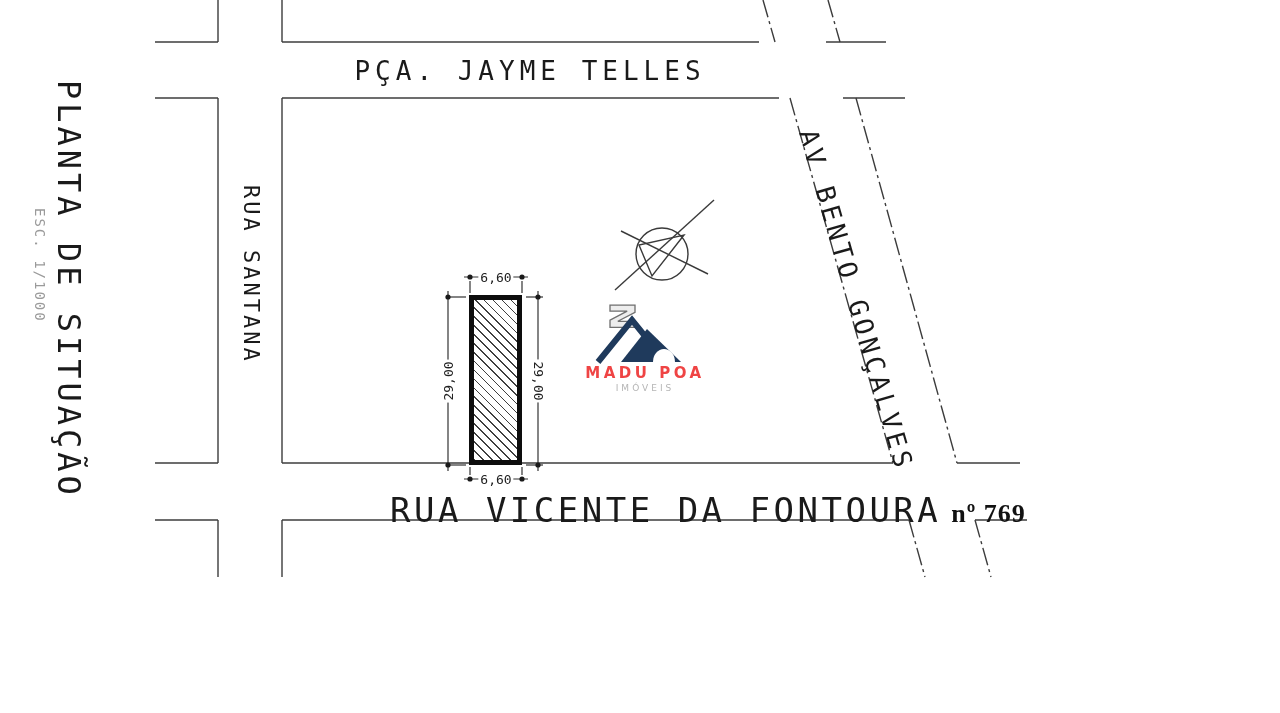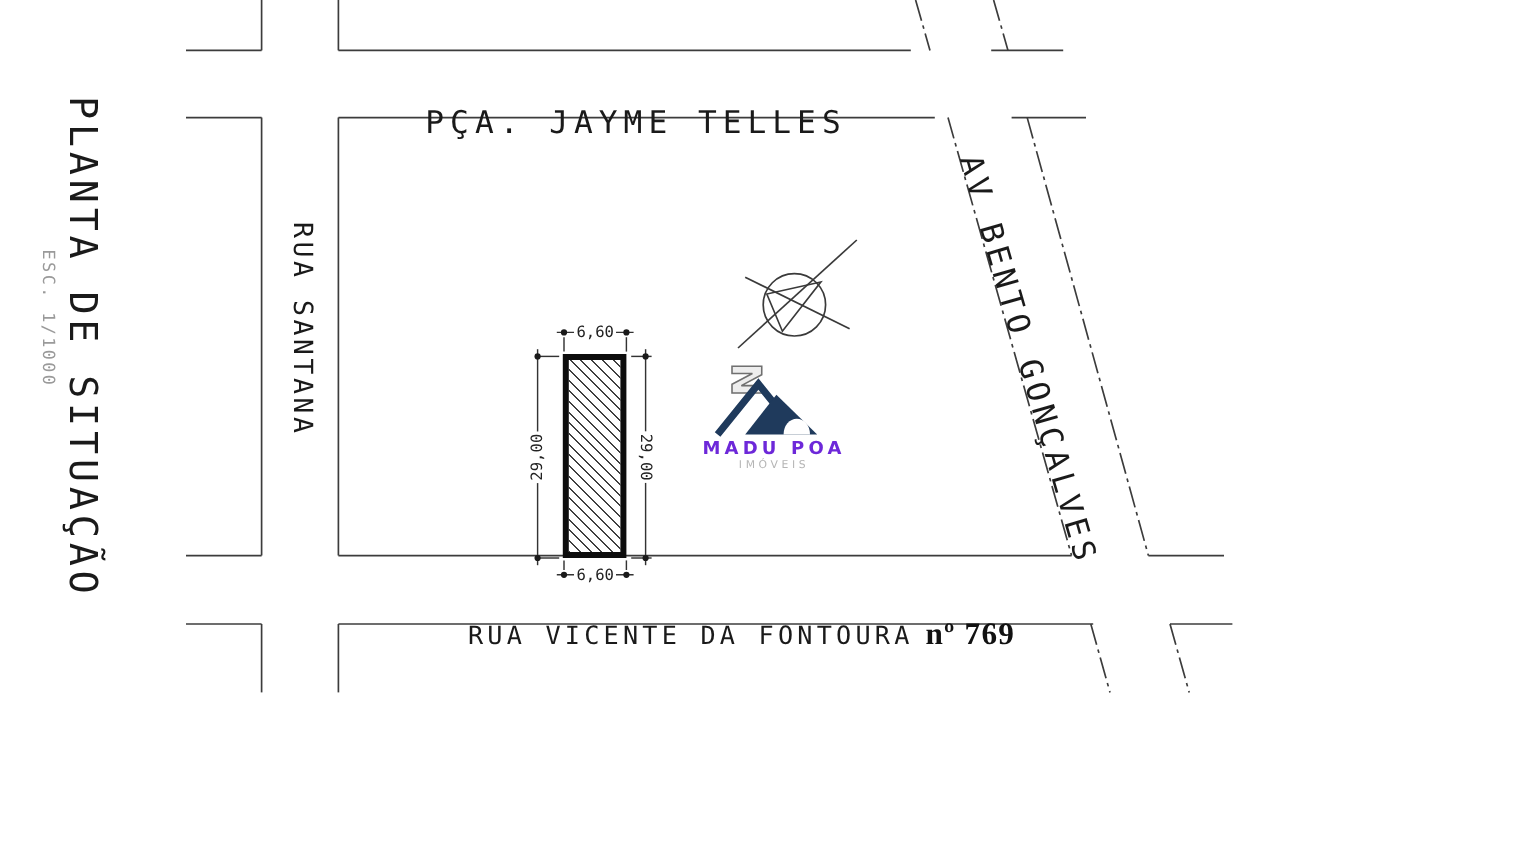--- a/index.html
+++ b/index.html
@@ -5,25 +5,25 @@
   html,body{margin:0;padding:0;background:#ffffff;}
   #plan-canvas{
     position:relative;width:1280px;height:713px;background:#ffffff;
     overflow:hidden;font-family:"DejaVu Sans Mono",monospace;color:#1a1a1a;
   }
   .abs{position:absolute;}
   .cad{font-family:"DejaVu Sans Mono",monospace;white-space:nowrap;color:#1a1a1a;}
   .rot90{transform:rotate(90deg);transform-origin:left top;}
   #title-plan{left:88px;top:80px;font-size:32px;letter-spacing:4px;}
   #scale-label{left:48px;top:208px;font-size:14px;letter-spacing:2px;color:#9a9a9a;}
-  #street-label-top{left:530px;top:56px;transform:translateX(-50%);font-size:26px;letter-spacing:5px;margin-top:32px;}
+  #street-label-top{left:530px;top:56px;transform:translateX(-50%);font-size:26px;letter-spacing:5px;}
   #street-label-left{left:264px;top:185px;font-size:22px;letter-spacing:3px;}
   #street-label-diagonal{left:822px;top:126px;transform:rotate(74deg);transform-origin:left top;font-size:26px;letter-spacing:4px;}
   #street-label-bottom-wrap{left:390px;top:490px;display:flex;align-items:baseline;gap:10px;}
-  #street-label-bottom{font-size:21px;letter-spacing:3.5px;margin-top:28px;}
+  #street-label-bottom{font-size:34px;letter-spacing:3.5px;}
   #street-number{font-family:"Liberation Serif",serif;font-weight:bold;font-size:26px;letter-spacing:1px;color:#111;}
   
   #lot-parcel{
     left:469px;top:295px;width:53px;height:170px;box-sizing:border-box;
     border:5px solid #0d0d0d;
     background:repeating-linear-gradient(45deg,rgba(30,30,30,0.85) 0px,rgba(30,30,30,0.85) 1.2px,transparent 1.2px,transparent 6.3px);
   }
   .dim{font-size:13px;color:#222;background:#fff;padding:0 2px;line-height:13px;}
   #dim-top-label{left:496px;top:271px;transform:translateX(-50%);}
   #dim-bottom-label{left:496px;top:473px;transform:translateX(-50%);}
@@ -128,16 +128,16 @@
   <div id="street-label-bottom-wrap" class="abs">
     <span id="street-label-bottom" class="cad">RUA VICENTE DA FONTOURA</span>
     <span id="street-number">nº 769</span>
   </div>
 
   <svg width="125" height="58" viewBox="0 0 125 58" style="left:583px;top:310px;">
     <path d="M 15,52 L 49,10 L 70,36" stroke="#1f3a5c" stroke-width="6" fill="none"></path>
     <path d="M 38,52 L 64,19 L 98,52 Z" fill="#1f3a5c"></path>
     <path d="M 70,52 A 11 13 0 0 1 92,52 Z" fill="#ffffff"></path>
   </svg>
-  <div id="logo-name" class="abs" style="color:#6d28d9;text-align:center;">MADU POA</div>
+  <div id="logo-name" class="abs" style="color:#ef4444;text-align:center;">MADU POA</div>
   <div id="logo-subtitle" class="abs">IMÓVEIS</div>
 
 </div>
 
 </body></html>

